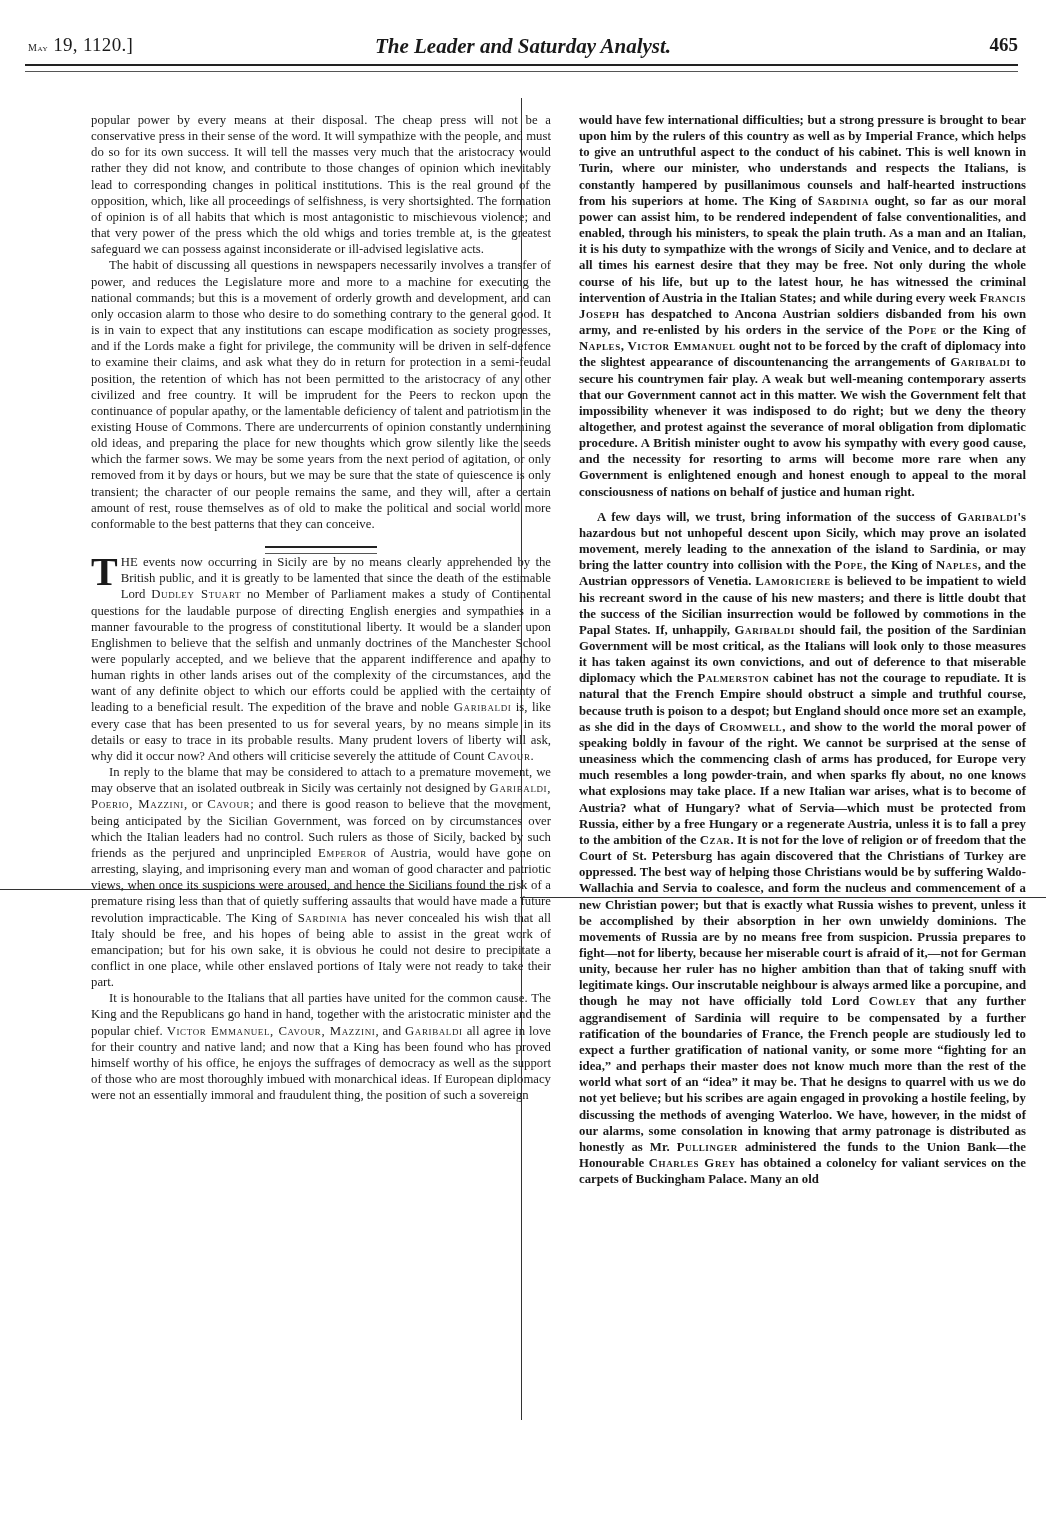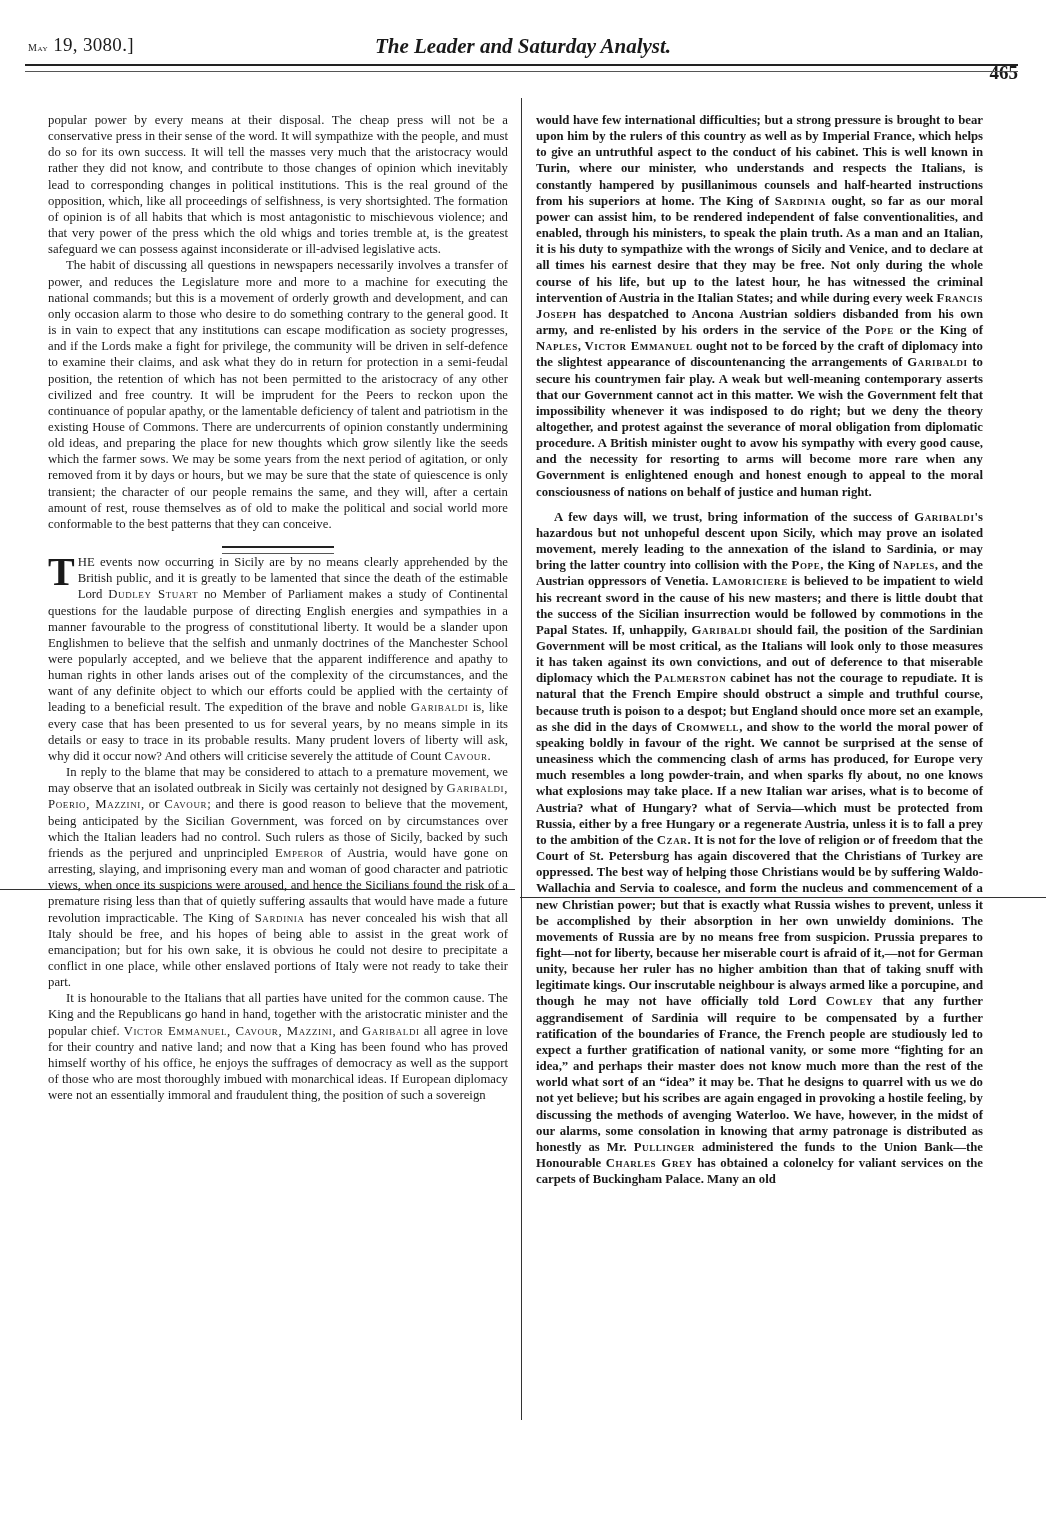--- a/index.html
+++ b/index.html
@@ -1,40 +1,40 @@
 <!DOCTYPE html>
 <html><head>
 <meta charset="utf-8">
 <style>
   html, body { margin: 0; padding: 0; background: #ffffff; }
   body { width: 1046px; height: 1536px; position: relative; overflow: hidden; color: #1a1a1a; font-family: "Liberation Serif", "DejaVu Serif", serif; }
   .header { position: absolute; left: 28px; right: 28px; top: 34px; height: 30px; }
   .hdr-date { position: absolute; left: 0; top: 0; font-size: 19px; letter-spacing: 0.3px; }
   .hdr-date .sc { font-size: 10px; }
   .hdr-title { position: absolute; left: 0; right: 0; top: 0; text-align: center; font-style: italic; font-size: 21px; font-weight: bold; }
-  .hdr-page { position: absolute; right: 0; top: 0; font-size: 19px; font-weight: bold; margin-top: 28px; }
+  .hdr-page { position: absolute; right: 0; top: 0; font-size: 19px; font-weight: bold; }
   .hdr-rule { position: absolute; left: 25px; right: 28px; top: 64px; height: 5px; border-top: 2px solid #222; border-bottom: 1px solid #555; }
-  .col { position: absolute; top: 112px; font-size: 12.75px; line-height: 16.15px; text-align: justify; }
+  .col { position: absolute; top: 112px; font-size: 12.75px; line-height: 16.15px; text-align: justify; margin-left: 43px; }
   .col-left { left: 48px; width: 460px; }
   .col-right { left: 536px; width: 447px; font-weight: bold; }
   .col-divider { position: absolute; left: 521px; top: 98px; height: 1322px; width: 1px; background: #333; }
   p { margin: 0; text-indent: 0; }
   p.indent { text-indent: 18px; }
   .sc { font-variant: small-caps; letter-spacing: 0.6px; }
   .sep { width: 112px; height: 5px; margin: 14px auto 0 auto; border-top: 2px solid #222; border-bottom: 1px solid #555; }
   .section-title { text-align: center; font-size: 14px; letter-spacing: 1.2px; margin: 13px 0 4px 0; }
   .dropcap { float: left; font-size: 40px; line-height: 32px; padding: 2px 3px 0 0; font-weight: bold; }
   .gap { height: 9px; }
   .cut-line { position: absolute; height: 1px; background: #333; }
 </style>
 </head>
 <body>
 
 <div class="header">
-  <div class="hdr-date"><span class="sc">May</span> <span>19, 3080.]</span></div>
+  <div class="hdr-date"><span class="sc">May</span> <span>19, 1120.]</span></div>
   <div class="hdr-title">The Leader and Saturday Analyst.</div>
   <div class="hdr-page">465</div>
 </div>
 <div class="hdr-rule"></div>
 
 <div class="col-divider"></div>
 
 <div class="col col-left">
   <p>popular power by every means at their disposal. The cheap press will not be a conservative press in their sense of the word. It will sympathize with the people, and must do so for its own success. It will tell the masses very much that the aristocracy would rather they did not know, and contribute to those changes of opinion which inevitably lead to corresponding changes in political institutions. This is the real ground of the opposition, which, like all proceedings of selfishness, is very shortsighted. The formation of opinion is of all habits that which is most antagonistic to mischievous violence; and that very power of the press which the old whigs and tories tremble at, is the greatest safeguard we can possess against inconsiderate or ill-advised legislative acts.</p>
   <p class="indent">The habit of discussing all questions in newspapers necessarily involves a transfer of power, and reduces the Legislature more and more to a machine for executing the national commands; but this is a movement of orderly growth and development, and can only occasion alarm to those who desire to do something contrary to the general good. It is in vain to expect that any institutions can escape modification as society progresses, and if the Lords make a fight for privilege, the community will be driven in self-defence to examine their claims, and ask what they do in return for protection in a semi-feudal position, the retention of which has not been permitted to the aristocracy of any other civilized and free country. It will be imprudent for the Peers to reckon upon the continuance of popular apathy, or the lamentable deficiency of talent and patriotism in the existing House of Commons. There are undercurrents of opinion constantly undermining old ideas, and preparing the place for new thoughts which grow silently like the seeds which the farmer sows. We may be some years from the next period of agitation, or only removed from it by days or hours, but we may be sure that the state of quiescence is only transient; the character of our people remains the same, and they will, after a certain amount of rest, rouse themselves as of old to make the political and social world more conformable to the best patterns that they can conceive.</p>

